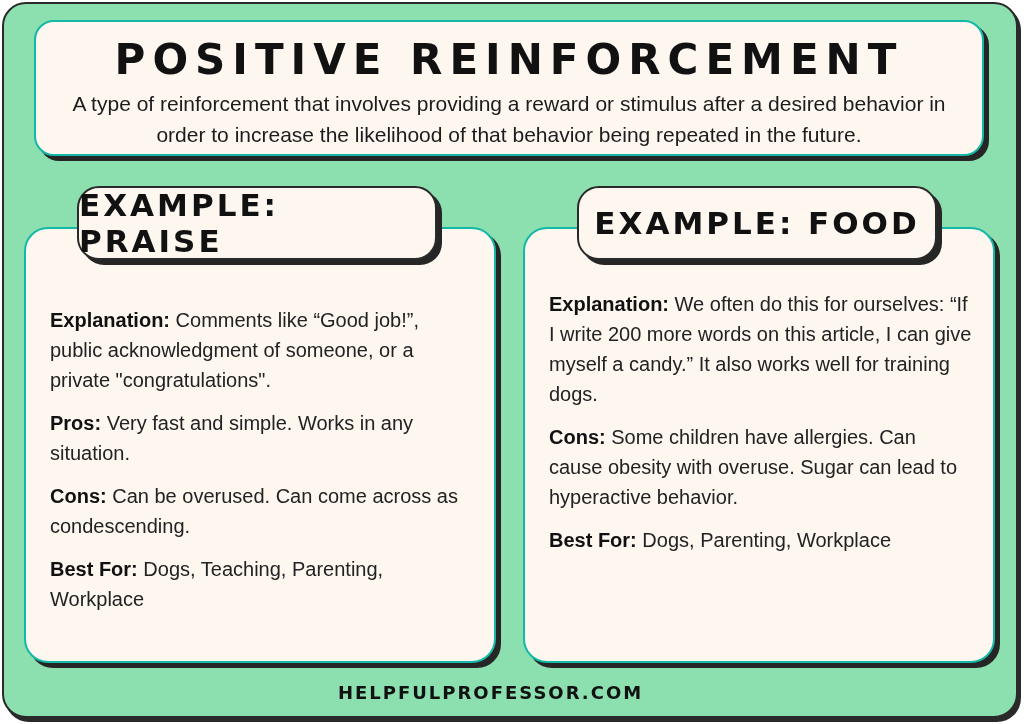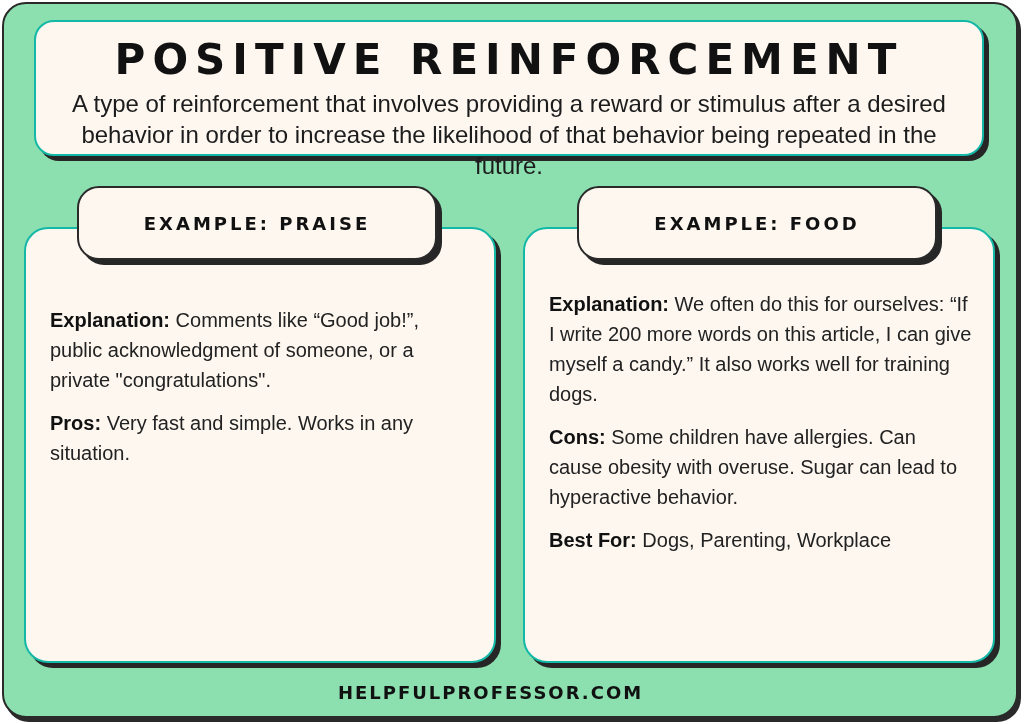--- a/index.html
+++ b/index.html
@@ -15,30 +15,30 @@
     .card {
       position: absolute; background: #fdf7f0; border: 2px solid #14b8a6;
       box-shadow: 5px 5px 0 #262626; box-sizing: border-box;
     }
     .header-card { left: 34px; top: 20px; width: 950px; height: 136px; border-radius: 20px; text-align: center; }
     .main-title {
       font-family: "DejaVu Sans", sans-serif; font-weight: 900; font-size: 42px; letter-spacing: 7px;
       margin-top: 12px; line-height: 52px; color: #111;
     }
     .subtitle {
-      font-size: 24px; line-height: 31px; margin: 2px 16px 6px; color: #1c1c1c;
+      font-size: 21px; line-height: 31px; margin: 2px 16px 6px; color: #1c1c1c;
     }
     .panel { top: 227px; width: 472px; height: 436px; border-radius: 24px; }
     .panel-left { left: 24px; padding-left: 16px; }
     .panel-right { left: 523px; }
     .tab {
       position: absolute; background: #fdf7f0; border: 2px solid #2a2a2a; border-radius: 22px;
       box-shadow: 5px 5px 0 #262626; height: 74px; box-sizing: border-box;
       display: flex; align-items: center; justify-content: center;
-      font-family: "DejaVu Sans", sans-serif; font-weight: 900; font-size: 18px; letter-spacing: 3px; color: #111;
+      font-family: "DejaVu Sans", sans-serif; font-weight: 900; font-size: 31px; letter-spacing: 3px; color: #111;
     }
     .tab-left { left: 77px; top: 186px; width: 360px; }
     .tab-right { left: 577px; top: 186px; width: 360px; }
     .panel-body { position: absolute; left: 24px; right: 20px; }
     .panel-left .panel-body { top: 76px; }
     .panel-right .panel-body { top: 60px; }
     .entry { font-size: 20px; line-height: 30px; margin-bottom: 13px; color: #222; }
     .entry .label { font-weight: bold; color: #111; }
     .footer {
       position: absolute; left: 0; width: 981px; top: 682px; text-align: center;
@@ -52,20 +52,22 @@
 
 <div class="card header-card">
   <div class="main-title">POSITIVE REINFORCEMENT</div>
   <div class="subtitle">A type of reinforcement that involves providing a reward or stimulus after a desired behavior in order to increase the likelihood of that behavior being repeated in the future.</div>
 </div>
 
 <div class="card panel panel-left">
   <div class="panel-body">
     <div class="entry"><span class="label">Explanation:</span> <span>Comments like “Good job!”, public acknowledgment of someone, or a private "congratulations".</span></div>
     <div class="entry"><span class="label">Pros:</span> <span>Very fast and simple. Works in any situation.</span></div>
+    <div class="entry"><span class="label">Cons:</span> <span>Can be overused. Can come across as condescending.</span></div>
+    <div class="entry"><span class="label">Best For:</span> <span>Dogs, Teaching, Parenting, Workplace</span></div>
   </div>
 </div>
 <div class="tab tab-left">EXAMPLE: PRAISE</div>
 
 <div class="card panel panel-right">
   <div class="panel-body">
     <div class="entry"><span class="label">Explanation:</span> <span>We often do this for ourselves: “If I write 200 more words on this article, I can give myself a candy.” It also works well for training dogs.</span></div>
     <div class="entry"><span class="label">Cons:</span> <span>Some children have allergies. Can cause obesity with overuse. Sugar can lead to hyperactive behavior.</span></div>
     <div class="entry"><span class="label">Best For:</span> <span>Dogs, Parenting, Workplace</span></div>
   </div>

